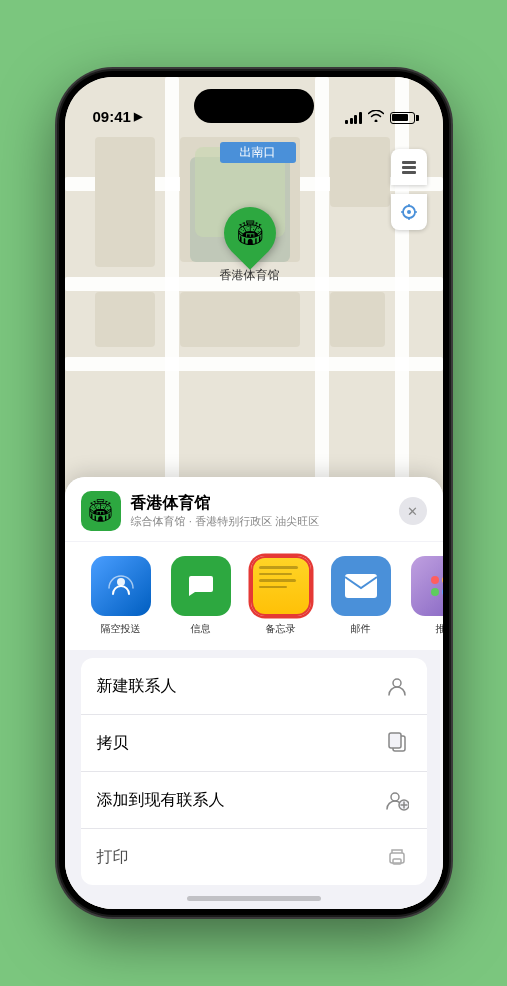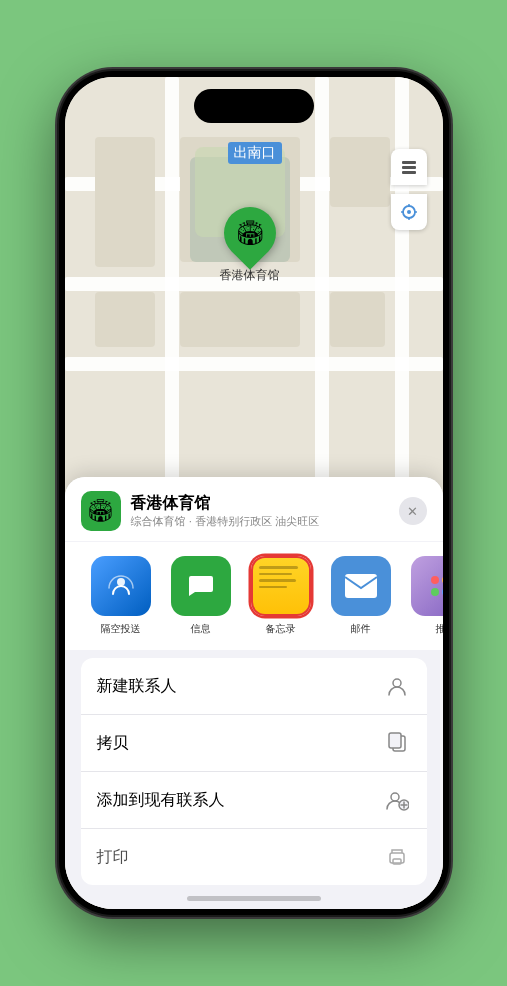--- a/index.html
+++ b/index.html
@@ -154,25 +154,24 @@
       background: #c0c8b8;
       border-radius: 6px;
     }
     
     .map-label {
       position: absolute;
       top: 65px;
       left: 155px;
       background: #4a90d9;
       color: #fff;
-      font-size: 14px;
-      padding: 2px 6px;
+      font-size: 12px;
+      padding: 2px 20px;
       border-radius: 3px;
       font-weight: 500;
-      margin-left: 8px;
     }
     
     .map-controls {
       position: absolute;
       top: 72px;
       right: 16px;
       display: flex;
       flex-direction: column;
       gap: 1px;
     }
@@ -390,20 +389,44 @@
     }
   </style>
 </head>
 <body>
 
 <div class="phone-frame">
   <div class="phone-screen">
 
     <div class="dynamic-island"></div>
 
+    <div class="status-bar">
+      <div class="status-time">
+        <span>09:41</span>
+        <span class="arrow" style="font-size:11px">▶</span>
+      </div>
+      <div class="status-icons">
+        <div class="signal-bars">
+          <div class="signal-bar" style="height:4px"></div>
+          <div class="signal-bar" style="height:6px"></div>
+          <div class="signal-bar" style="height:9px"></div>
+          <div class="signal-bar" style="height:12px"></div>
+        </div>
+        <span class="wifi-icon">
+          <svg width="16" height="12" viewBox="0 0 16 12" fill="none">
+            <path d="M8 9.5a1.5 1.5 0 110 3 1.5 1.5 0 010-3z" fill="#000"></path>
+            <path d="M3.5 6.5C4.9 5.1 6.4 4.4 8 4.4s3.1.7 4.5 2.1" stroke="#000" stroke-width="1.5" stroke-linecap="round" fill="none"></path>
+            <path d="M0.5 3.5C2.6 1.4 5.2 0.2 8 0.2s5.4 1.2 7.5 3.3" stroke="#000" stroke-width="1.5" stroke-linecap="round" fill="none"></path>
+          </svg>
+        </span>
+        <div class="battery-icon">
+          <div class="battery-fill"></div>
+        </div>
+      </div>
+    </div>
 
     <div class="map-area">
 
       <div class="road-h" style="top: 200px; opacity: 0.9;"></div>
       <div class="road-h" style="top: 280px; opacity: 0.9;"></div>
       <div class="road-h" style="top: 100px; opacity: 0.9;"></div>
       <div class="road-v" style="left: 100px; opacity: 0.9;"></div>
       <div class="road-v" style="left: 250px; opacity: 0.9;"></div>
       <div class="road-v" style="left: 330px; opacity: 0.9;"></div>
 

